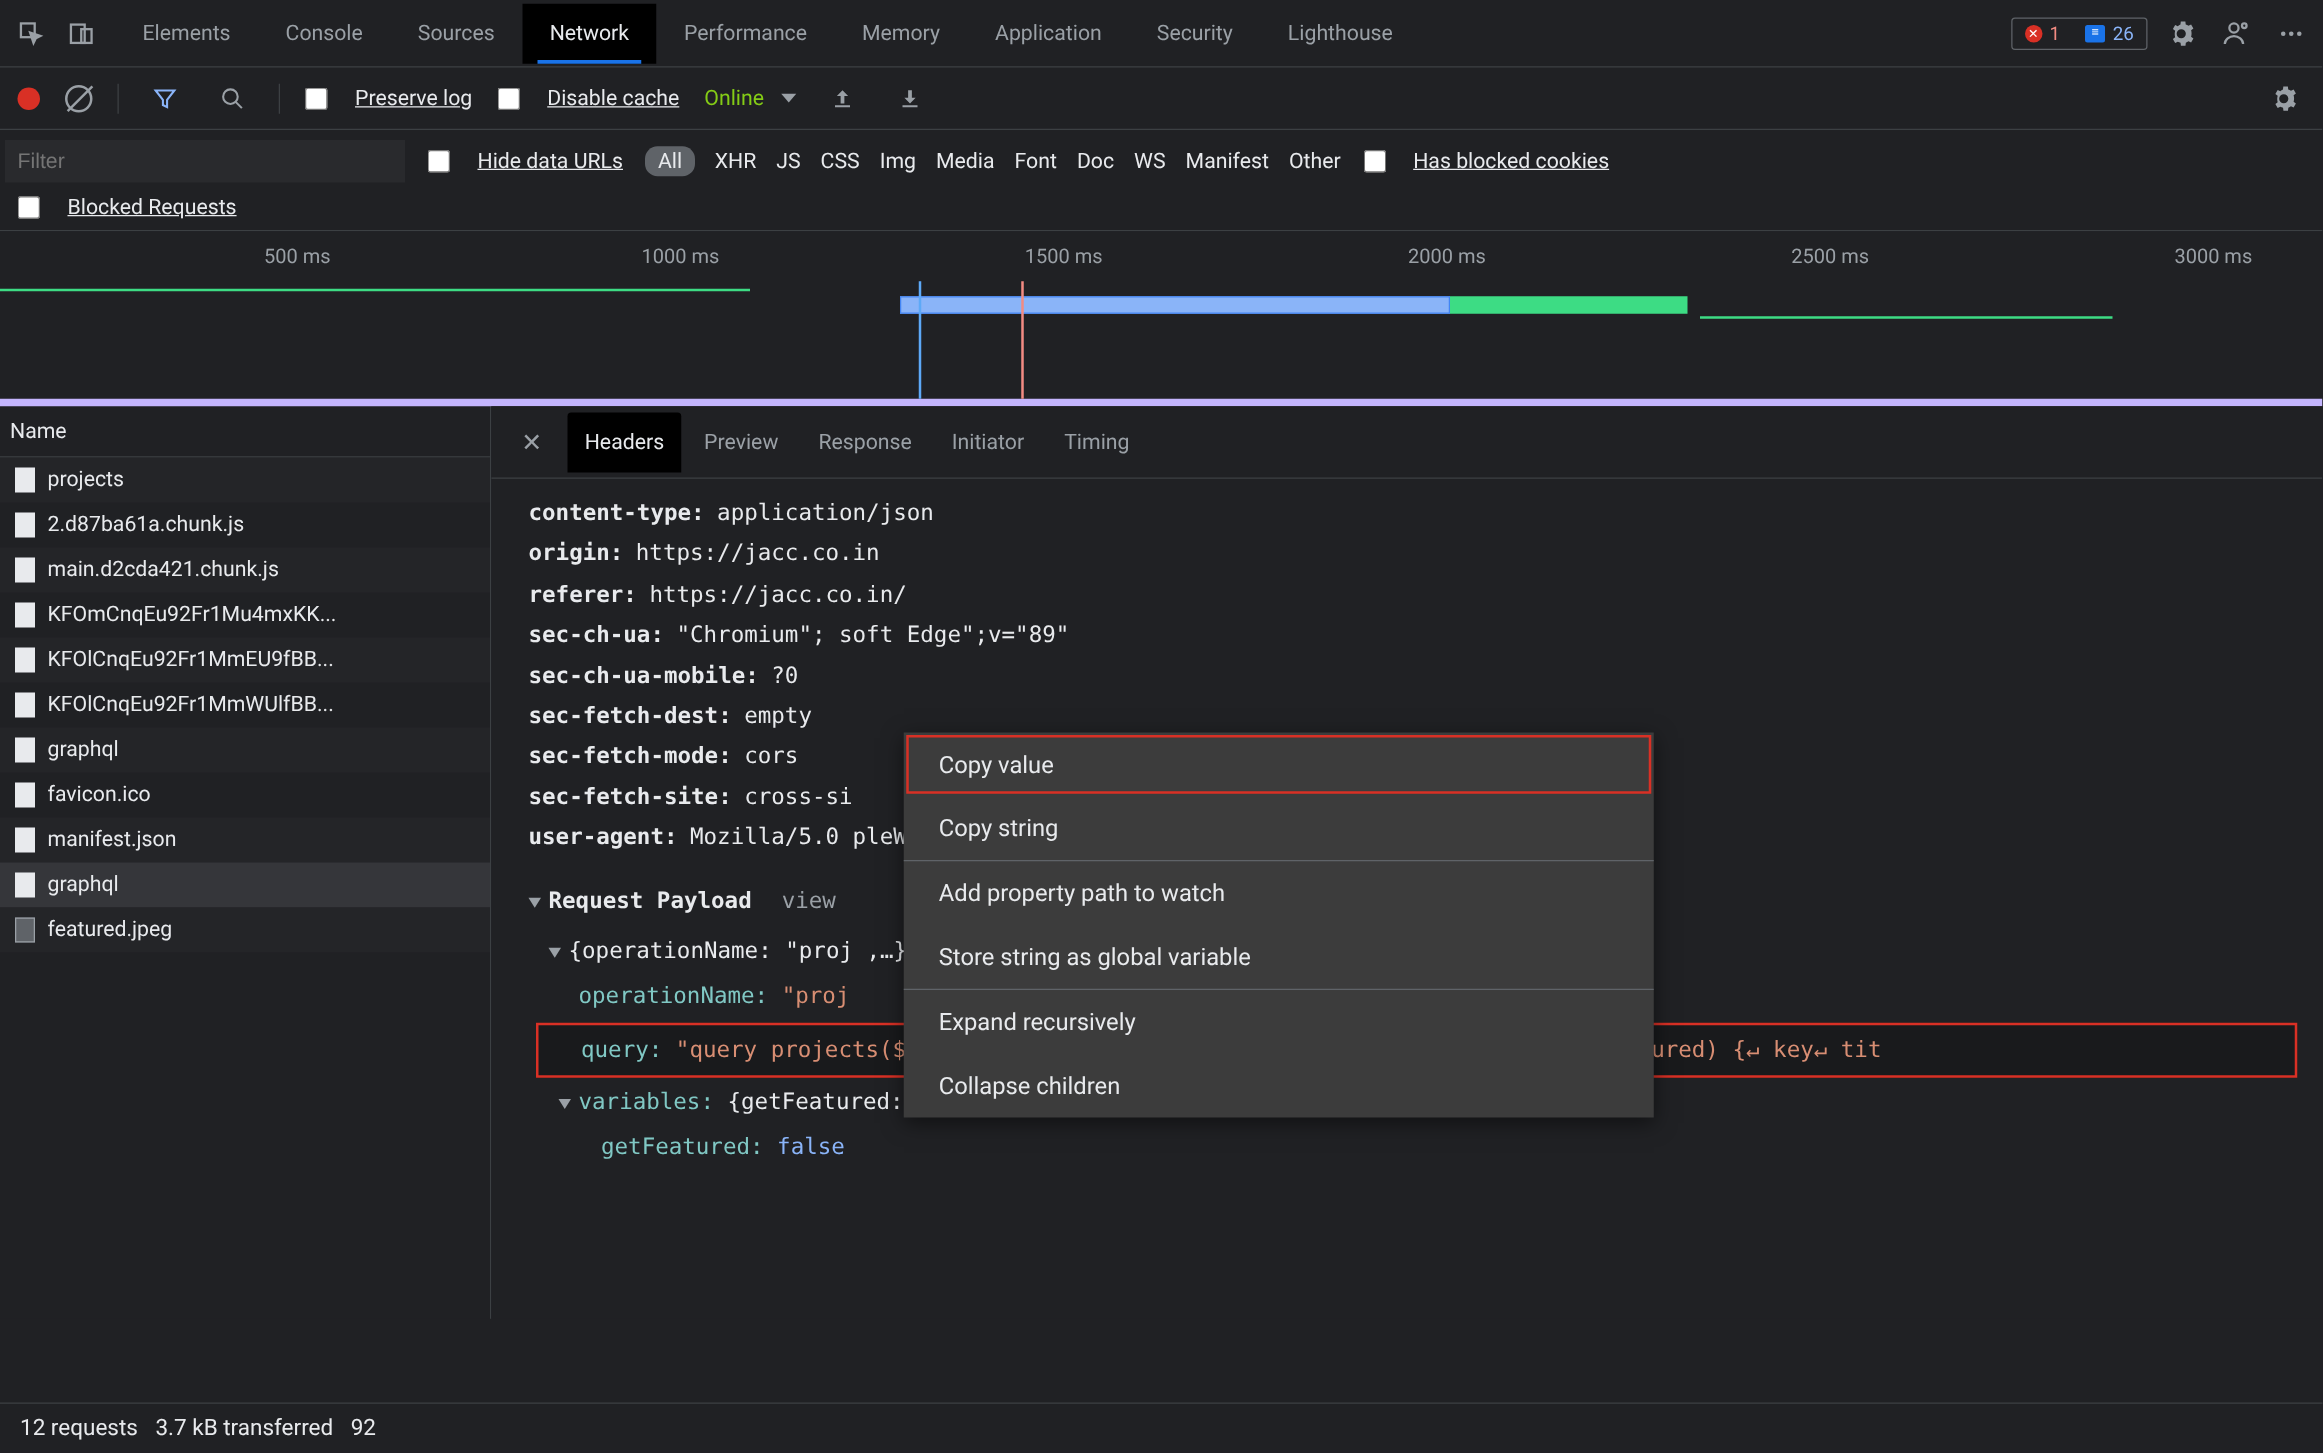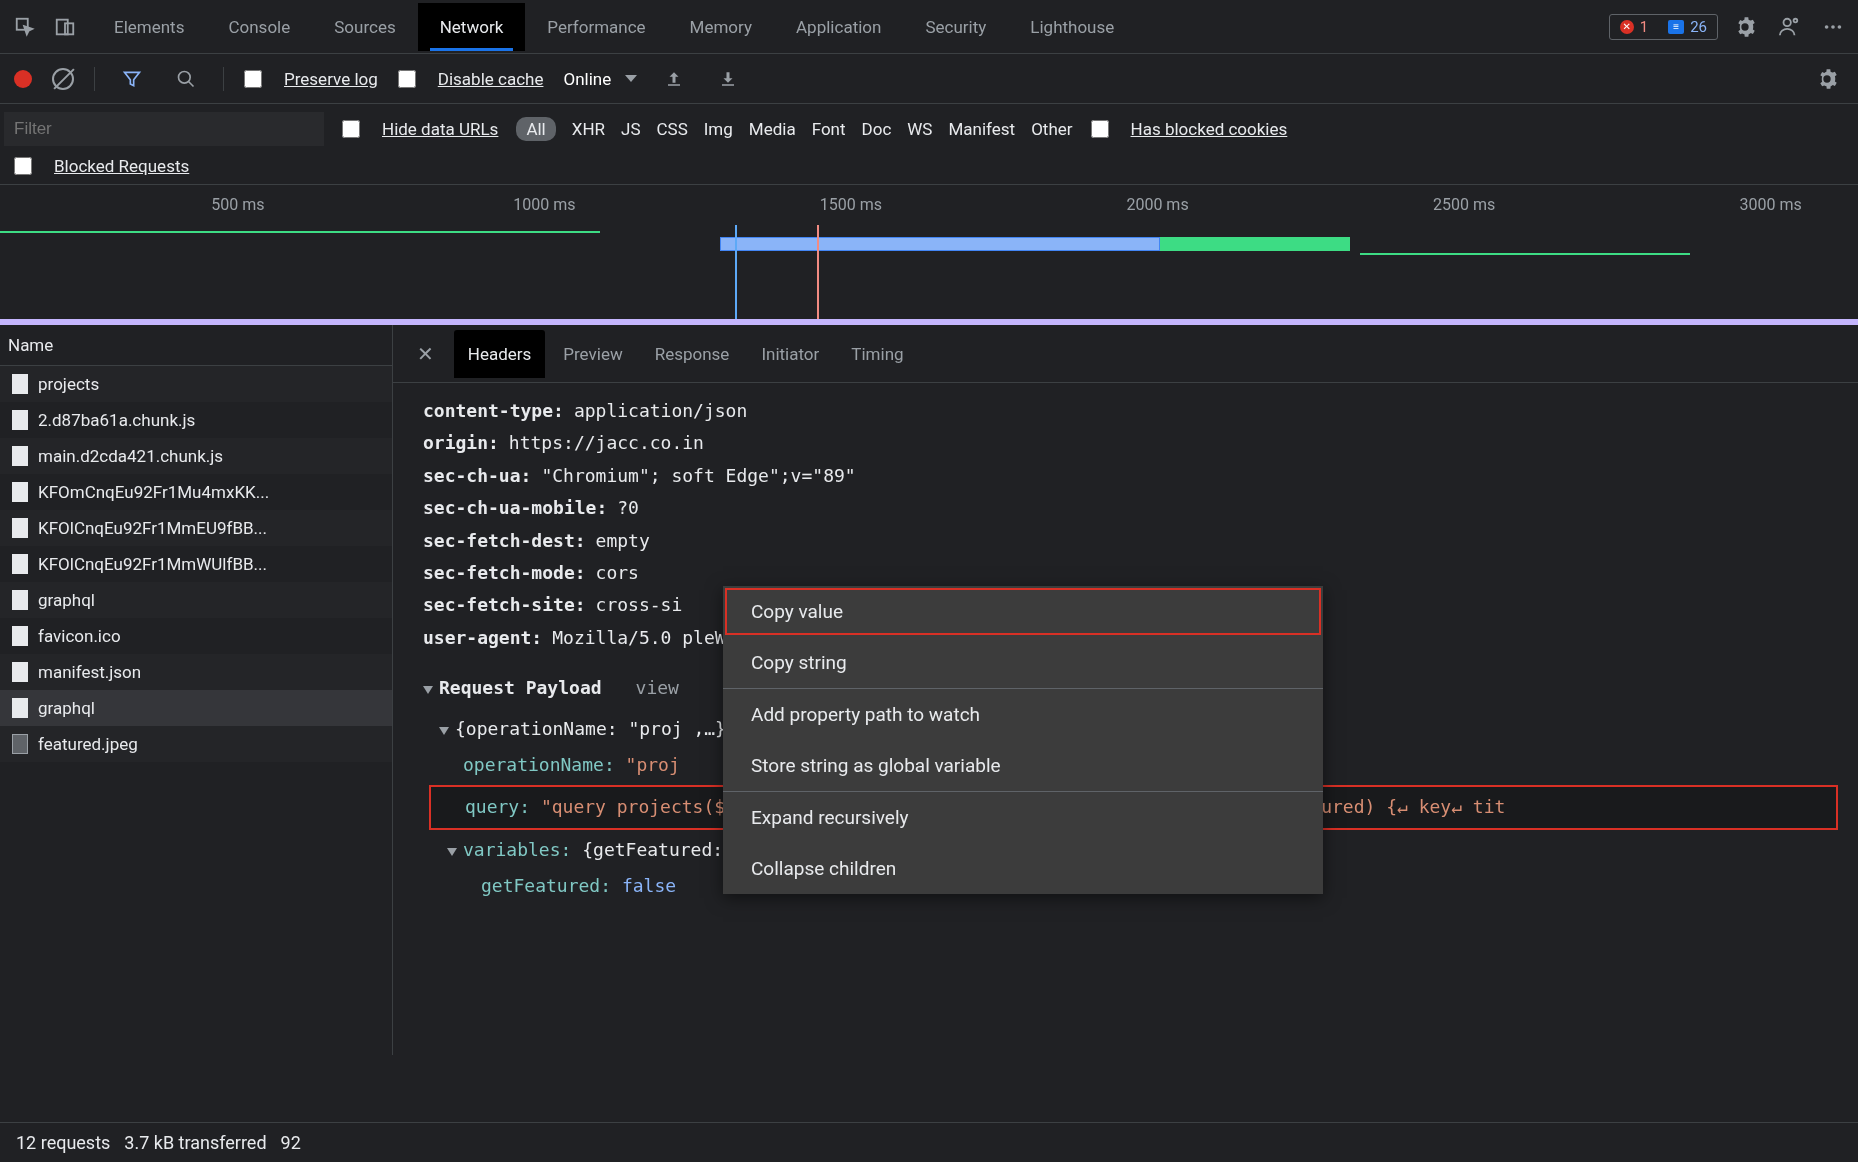--- a/index.html
+++ b/index.html
@@ -39,21 +39,21 @@
   padding: 0 14px;
   gap: 20px;
   border-bottom: 1px solid #3c4043;
 }
 .record-dot { width: 18px; height: 18px; border-radius: 50%; background: #d93025; }
 .stop-icon { width: 22px; height: 22px; border: 2px solid #9aa0a6; border-radius: 50%; position: relative; }
 .stop-icon::after { content: ''; position: absolute; width: 2px; height: 28px; background: #9aa0a6; transform: rotate(45deg); top: -5px; left: 9px; }
 .funnel { color: #8ab4f8; }
 .chk { display: flex; align-items: center; gap: 22px; color: #e8eaed; text-decoration: underline; }
 .chk input { width: 18px; height: 18px; }
-.select-wrap { display: flex; align-items: center; gap: 14px; color: #ffffff; }
+.select-wrap { display: flex; align-items: center; gap: 14px; color: #84cc16; }
 .caret-down { width: 0; height: 0; border-left: 6px solid transparent; border-right: 6px solid transparent; border-top: 7px solid #9aa0a6; }
 .toolbar-right { margin-left: auto; }
 .filterbar {
   padding: 8px 4px;
   border-bottom: 1px solid #3c4043;
 }
 .filter-row1 { display: flex; align-items: center; gap: 18px; margin-bottom: 10px; }
 .filter-input { background: #292a2d; border: none; color: #9aa0a6; padding: 7px 10px; width: 320px; font-size: 17px; }
 .type-filter { display: flex; gap: 16px; align-items: center; color: #e8eaed; }
 .type-btn { cursor: pointer; }
@@ -78,21 +78,21 @@
 .file-icon.img { background: #5f6368; border: 1px solid #9aa0a6; }
 .detail-panel { flex: 1; background: #202124; overflow: hidden; position: relative; }
 .detail-tabs { display: flex; align-items: center; height: 58px; border-bottom: 1px solid #3c4043; padding-left: 8px; gap: 4px; }
 .close-x { padding: 0 16px; color: #9aa0a6; cursor: pointer; font-size: 20px; }
 .dtab { padding: 14px 14px; color: #9aa0a6; cursor: pointer; }
 .dtab.active { background: #000; color: #e8eaed; border-radius: 3px 3px 0 0; }
 .headers-content { padding: 12px 30px; font-family: Menlo, Consolas, monospace; font-size: 18px; line-height: 1.8; color: #e8eaed; overflow-y: auto; height: 560px; }
 .hdr-line { display: flex; gap: 10px; }
 .hdr-key { font-weight: bold; color: #e8eaed; }
 .hdr-val { color: #e8eaed; }
-.section-title { display: flex; align-items: center; gap: 34px; margin-top: 18px; }
+.section-title { display: flex; align-items: center; gap: 24px; margin-top: 18px; }
 .tri { width: 0; height: 0; border-left: 5px solid transparent; border-right: 5px solid transparent; border-top: 8px solid #9aa0a6; display: inline-block; margin-right: 6px; }
 .payload-block { margin-left: 16px; margin-top: 6px; }
 .payload-line { padding: 2px 0; }
 .prop-key { color: #80c8c4; }
 .prop-val-str { color: #d88e73; }
 .prop-val-bool { color: #8ab4f8; }
 .query-line { background: rgba(0,0,0,0.2); padding: 4px 10px; border: 2px solid #d93025; margin: 2px -10px; white-space: nowrap; overflow: hidden; }
 .context-menu {
   position: absolute;
   left: 723px; top: 586px;
@@ -331,20 +331,24 @@
       <div id="hdr-list">
           <div class="hdr-line">
             <span class="hdr-key">content-type:</span>
             <span class="hdr-val">application/json</span>
           </div>
           <div class="hdr-line">
             <span class="hdr-key">origin:</span>
             <span class="hdr-val">https://jacc.co.in</span>
           </div>
           <div class="hdr-line">
+            <span class="hdr-key">referer:</span>
+            <span class="hdr-val">https://jacc.co.in/</span>
+          </div>
+          <div class="hdr-line">
             <span class="hdr-key">sec-ch-ua:</span>
             <span class="hdr-val">"Chromium";                                   soft Edge";v="89"</span>
           </div>
           <div class="hdr-line">
             <span class="hdr-key">sec-ch-ua-mobile:</span>
             <span class="hdr-val">?0</span>
           </div>
           <div class="hdr-line">
             <span class="hdr-key">sec-fetch-dest:</span>
             <span class="hdr-val">empty</span>

